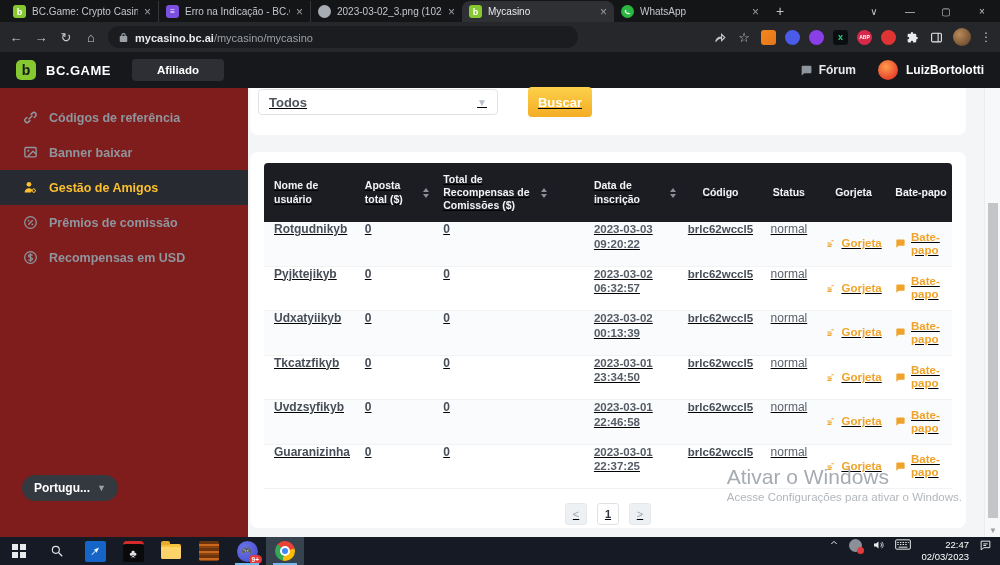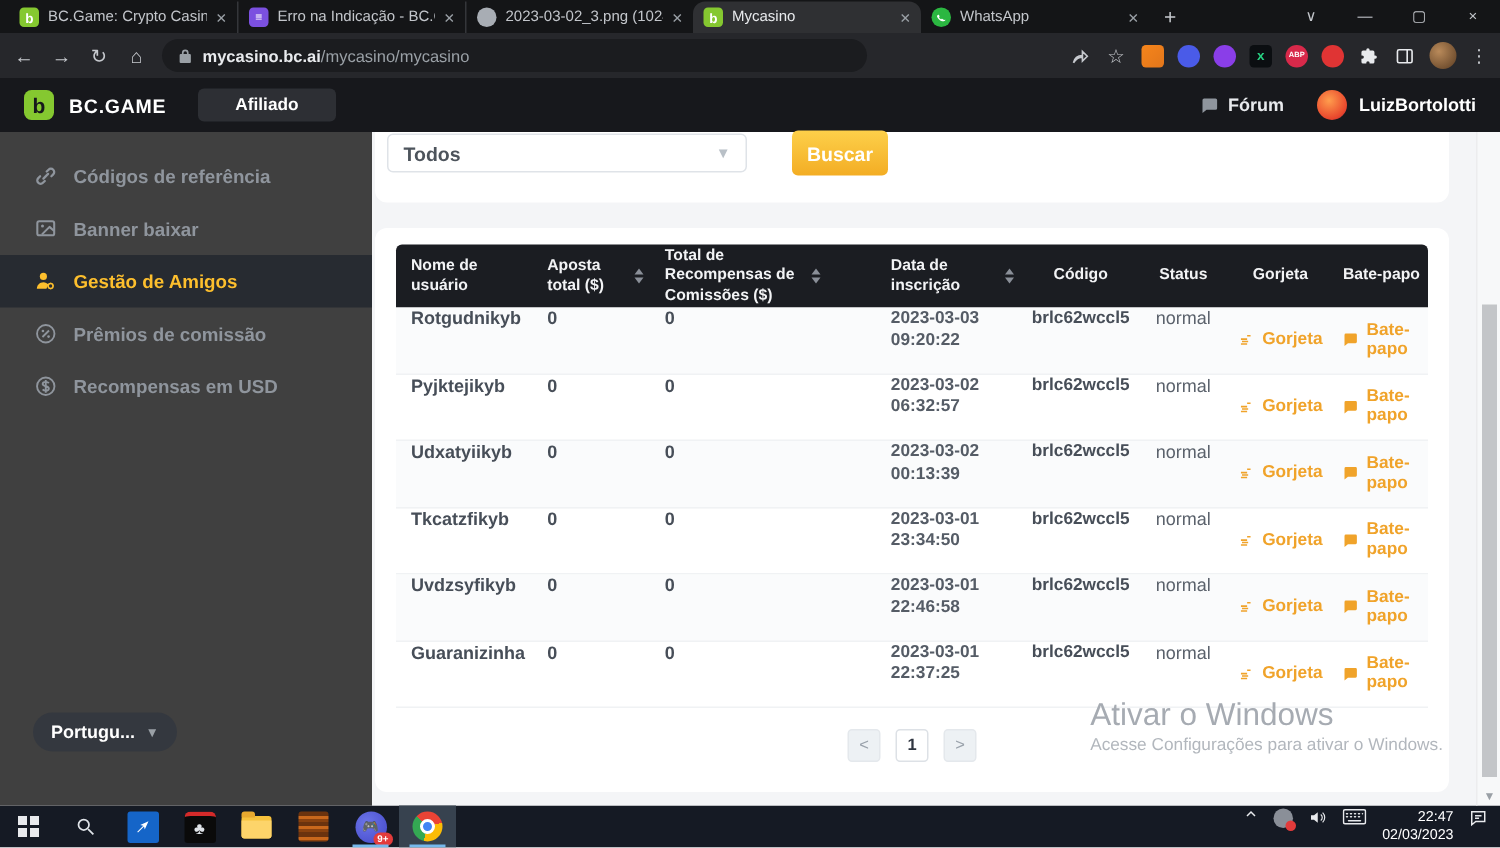--- a/index.html
+++ b/index.html
@@ -48,40 +48,40 @@
   .brand { color:#fff; font-weight:800; font-size:13px; letter-spacing:.5px; }
   .affiliate-btn { margin-left:11px; background:#2d2f34; color:#fff; font-weight:bold; font-size:11.5px; padding:5px 25px; border-radius:4px; }
   .hdr-right { margin-left:auto; display:flex; align-items:center; gap:8px; }
   .forum-wrap { display:flex; align-items:center; gap:6px; color:#e8eaed; font-weight:bold; font-size:12px; margin-right:14px; }
   .forum-wrap svg { color:#8f959d; }
   .user-avatar { width:20px; height:20px; border-radius:50%; background:radial-gradient(circle at 40% 35%,#ff9d4d,#e8452c 70%,#7c2250); }
   .user-name { color:#fff; font-weight:bold; font-size:12px; }
 
   
   .site-body { flex:1; display:flex; min-height:0; }
-  .sidebar { width:248px; background:#404040; flex:0 0 248px; padding-top:12px; position:relative; }
+  .sidebar { width:248px; background:#7f1d1d; flex:0 0 248px; padding-top:12px; position:relative; }
   .side-item { height:35px; display:flex; align-items:center; gap:11px; padding-left:22px; color:#8f959d; font-size:12.5px; font-weight:600; }
   .side-item.active { background:#272b31; color:#fdbf2d; }
   .side-item .icn { width:16px; display:flex; justify-content:center; }
   .side-bottom { position:absolute; bottom:36px; left:22px; display:flex; gap:20px; }
   .pill { height:26px; background:#34383f; border-radius:14px; display:flex; align-items:center; color:#fff; font-size:12px; font-weight:600; }
   .pill-telegram { padding:0 14px 0 4px; gap:7px; }
   .tg-ball { width:20px; height:20px; border-radius:50%; background:#2ba6de; display:flex; align-items:center; justify-content:center; }
   .pill-lang { padding:0 12px; gap:7px; font-weight:700; }
   .pill-lang .chev { color:#9aa0a6; font-size:9px; }
 
   
   .main { flex:1; background:#f4f5f7; position:relative; padding:0 18px 0 2px; min-width:0; }
-  .card { background:#fff; }
+  .card { background:#fff;text-decoration:underline; }
   .filter-card { height:47px; border-radius:0 0 8px 8px; display:flex; align-items:flex-start; padding:1px 8px 0 8px; gap:30px; }
   .select { width:240px; height:26px; border:1px solid #dfe3e8; border-radius:4px; background:#fff; display:flex; align-items:center; justify-content:space-between; padding:0 10px; color:#4d545c; font-size:13px; font-weight:600; }
   .select .chev { color:#b9c0c7; font-size:10px; }
   .search-btn { width:64px; height:30px; margin-top:-2px; border:none; background:linear-gradient(180deg,#fdd04a,#f3ad24); color:#fff; font-weight:800; font-size:13px; border-radius:4px; font-family:inherit; }
   .table-card { margin-top:17px; height:376px; border-radius:8px; padding:11px 14px 0 14px; }
-  .thead { height:42px; background:#1b1d22; border-radius:4px 4px 0 0; display:flex; align-items:center; color:#f2f3f5; font-size:10.5px; font-weight:700; }
+  .thead { height:59px; background:#1b1d22; border-radius:4px 4px 0 0; display:flex; align-items:center; color:#f2f3f5; font-size:10.5px; font-weight:700; }
   .th { display:flex; align-items:center; padding:0 4px 0 10px; line-height:1.25; }
   .th-label { max-width:92px; }
   .sort { display:flex; flex-direction:column; gap:2px; margin-left:6px; }
   .sort i { display:block; width:0; height:0; border-left:3.5px solid transparent; border-right:3.5px solid transparent; }
   .sort .up { border-bottom:4px solid #8a8f98; }
   .sort .dn { border-top:4px solid #8a8f98; }
   .tr { height:44.5px; display:flex; font-size:12px; border-bottom:1px solid #f0f2f4; }
   .tr:nth-child(odd) { background:#fafbfc; }
   .td { padding:0 4px 0 10px; line-height:1.3; }
   .col-0 { flex:0 0 13.2%; } .col-1 { flex:0 0 11.4%; } .col-2 { flex:0 0 21.9%; } .col-3 { flex:0 0 14.0%; }

